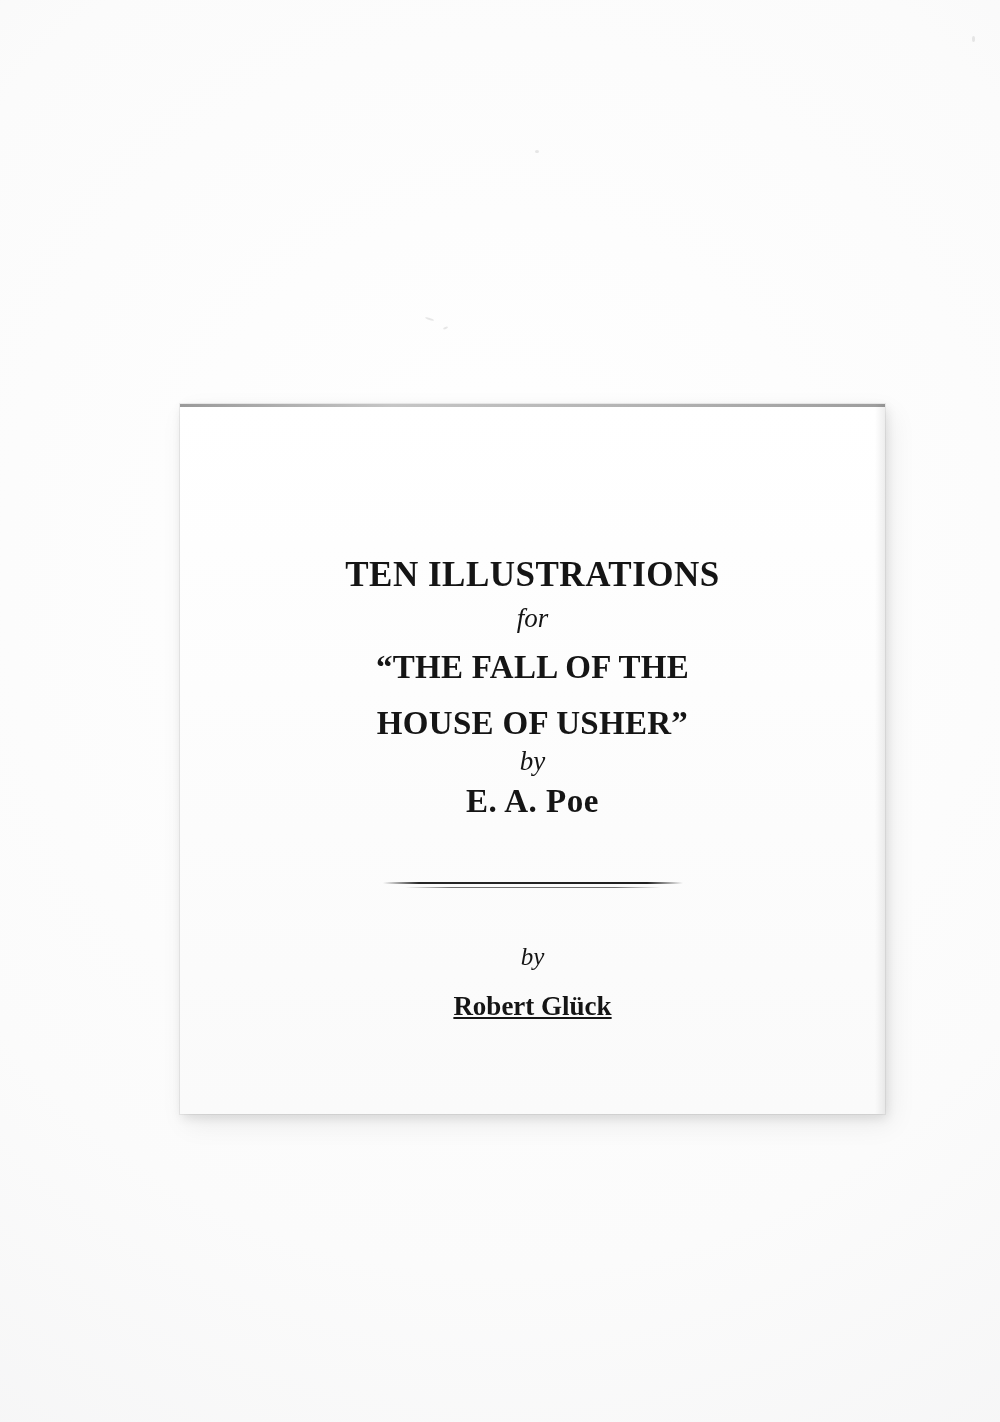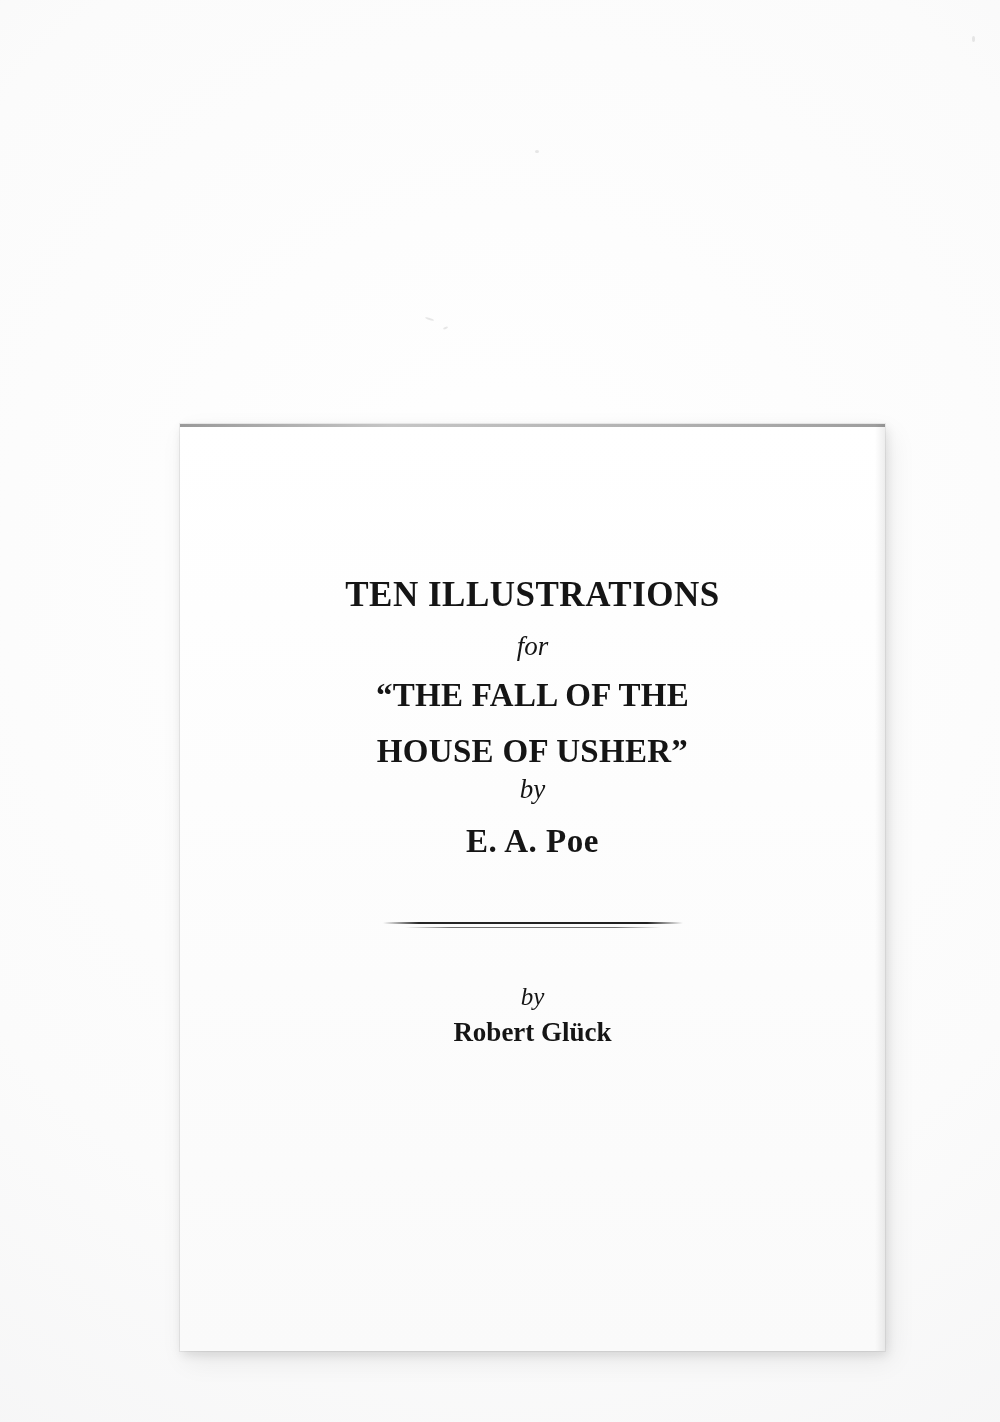--- a/index.html
+++ b/index.html
@@ -26,23 +26,23 @@
     position: absolute;
     background: #cfcfcf;
     border-radius: 50%;
     opacity: .5;
   }
 
   
   .booklet {
     position: absolute;
     left: 180px;
-    top: 424px;
+    top: 404px;
     width: 705px;
-    height: 927px;
+    height: 710px;
     background:
       linear-gradient(180deg, #ffffff 0%, #fdfdfd 40%, #fafafa 100%);
     box-shadow:
       0 0 0 1px rgba(120,120,120,0.12),
       2px 4px 10px rgba(0,0,0,0.10),
       6px 10px 26px rgba(0,0,0,0.07);
     overflow: hidden;
   }
   
   .booklet::before {
@@ -76,21 +76,21 @@
   .t-main {
     font-size: 35px;
     font-weight: bold;
     letter-spacing: 0.5px;
     color: #151515;
   }
   .t-for {
     font-size: 27px;
     font-style: italic;
     color: #151515;
-    margin-top: 16px;
+    margin-top: 8px;
   }
   .t-quote {
     font-size: 33px;
     font-weight: bold;
     letter-spacing: 0.3px;
     color: #151515;
     margin-top: 13px;
   }
   .t-quote2 {
     font-size: 33px;
@@ -102,21 +102,21 @@
   .t-by {
     font-size: 27px;
     font-style: italic;
     color: #151515;
     margin-top: 3px;
   }
   .t-author-poe {
     font-size: 33px;
     font-weight: bold;
     color: #151515;
-    margin-top: 16px;
+    margin-top: 4px;
     letter-spacing: 0.5px;
   }
 
   
   .ornament {
     width: 300px;
     height: 14px;
     margin: 58px auto 0 auto;
     position: relative;
   }
@@ -143,21 +143,22 @@
     font-size: 25px;
     font-style: italic;
     color: #151515;
     line-height: 1.3;
   }
   .c-bold {
     font-size: 27px;
     font-weight: bold;
     color: #151515;
     line-height: 1.3;
-    margin-top: 2px;
+    margin-top: 16px;
+    text-decoration: underline;
   }
   .c-bold .et {
     font-style: italic;
     font-weight: bold;
   }
 </style>
 </head>
 <body>
 
 <div class="scan-bg">

